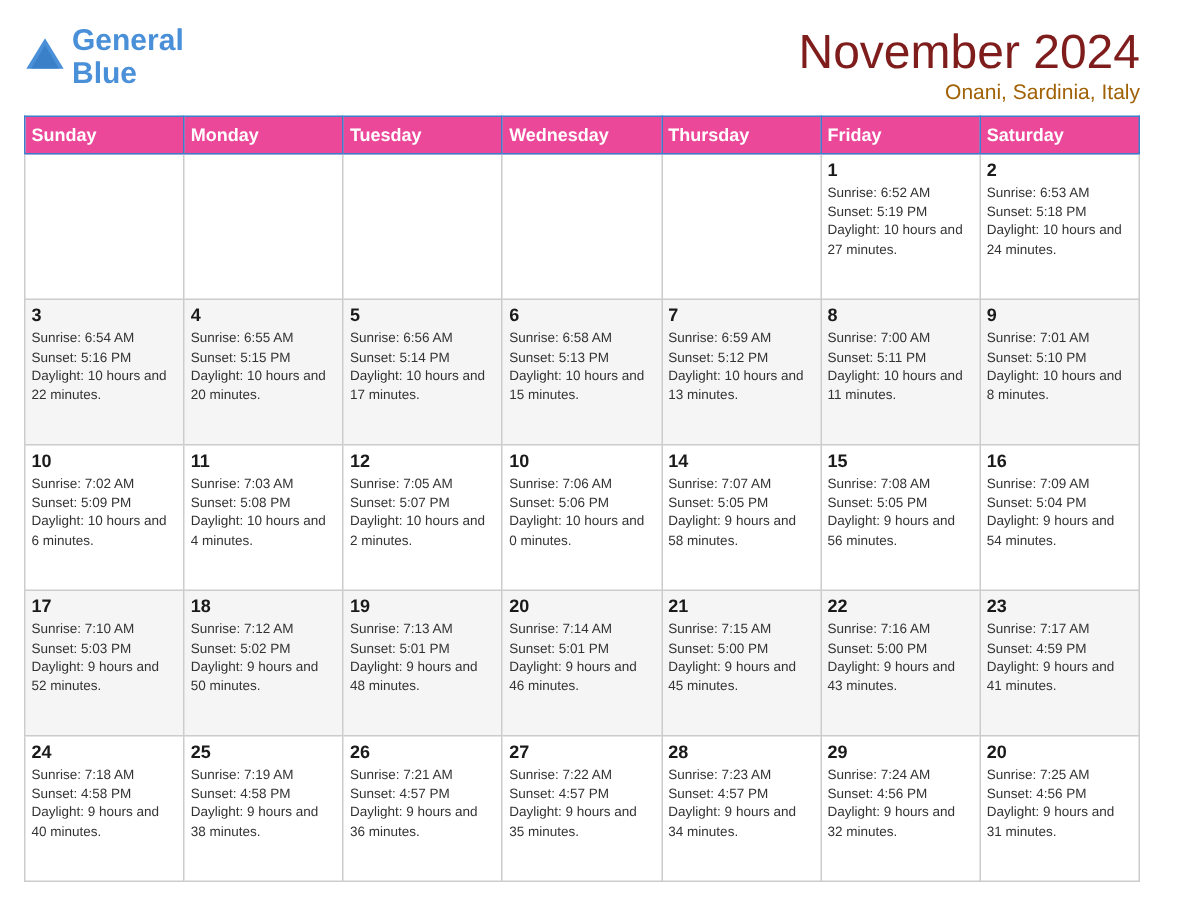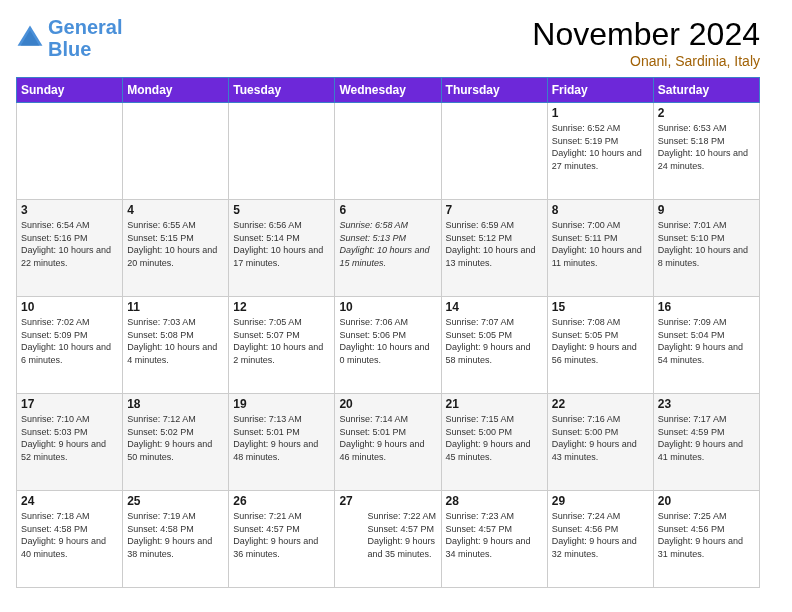--- a/index.html
+++ b/index.html
@@ -40,34 +40,34 @@
     .logo-icon {
       width: 28px;
       height: 28px;
     }
     .title-block {
       text-align: right;
     }
     .month-title {
       font-size: 32px;
       font-weight: normal;
-      color: #000000;
+      color: #7f1d1d;
     }
     .subtitle {
       font-size: 14px;
       color: #a16207;
     }
     .calendar {
       flex: 1;
       border-collapse: collapse;
       width: 100%;
       table-layout: fixed;
     }
     .calendar thead tr th {
-      background: #6d28d9;
+      background: #ec4899;
       color: #fff;
       font-size: 12px;
       font-weight: bold;
       padding: 5px 4px;
       text-align: left;
       border: 1px solid #3a7fc9;
     }
     .calendar tbody tr td {
       vertical-align: top;
       border: 1px solid #ccc;
@@ -163,21 +163,21 @@
 Daylight: 10 hours and 20 minutes.</div>
           </td>
           <td>
             <span class="day-num">5</span>
             <div class="day-info" style="white-space: pre-line;">Sunrise: 6:56 AM
 Sunset: 5:14 PM
 Daylight: 10 hours and 17 minutes.</div>
           </td>
           <td>
             <span class="day-num">6</span>
-            <div class="day-info" style="white-space: pre-line; font-style: italic;">Sunrise: 6:58 AM
+            <div class="day-info" style="white-space: pre-line;">Sunrise: 6:58 AM
 Sunset: 5:13 PM
 Daylight: 10 hours and 15 minutes.</div>
           </td>
           <td>
             <span class="day-num">7</span>
             <div class="day-info" style="white-space: pre-line;">Sunrise: 6:59 AM
 Sunset: 5:12 PM
 Daylight: 10 hours and 13 minutes.</div>
           </td>
           <td>
@@ -295,21 +295,21 @@
 Daylight: 9 hours and 38 minutes.</div>
           </td>
           <td>
             <span class="day-num">26</span>
             <div class="day-info" style="white-space: pre-line;">Sunrise: 7:21 AM
 Sunset: 4:57 PM
 Daylight: 9 hours and 36 minutes.</div>
           </td>
           <td>
             <span class="day-num">27</span>
-            <div class="day-info" style="white-space: pre-line; margin-left: 28px;">Sunrise: 7:22 AM
+            <div class="day-info" style="white-space: pre-line;">Sunrise: 7:22 AM
 Sunset: 4:57 PM
 Daylight: 9 hours and 35 minutes.</div>
           </td>
           <td>
             <span class="day-num">28</span>
             <div class="day-info" style="white-space: pre-line;">Sunrise: 7:23 AM
 Sunset: 4:57 PM
 Daylight: 9 hours and 34 minutes.</div>
           </td>
           <td>

